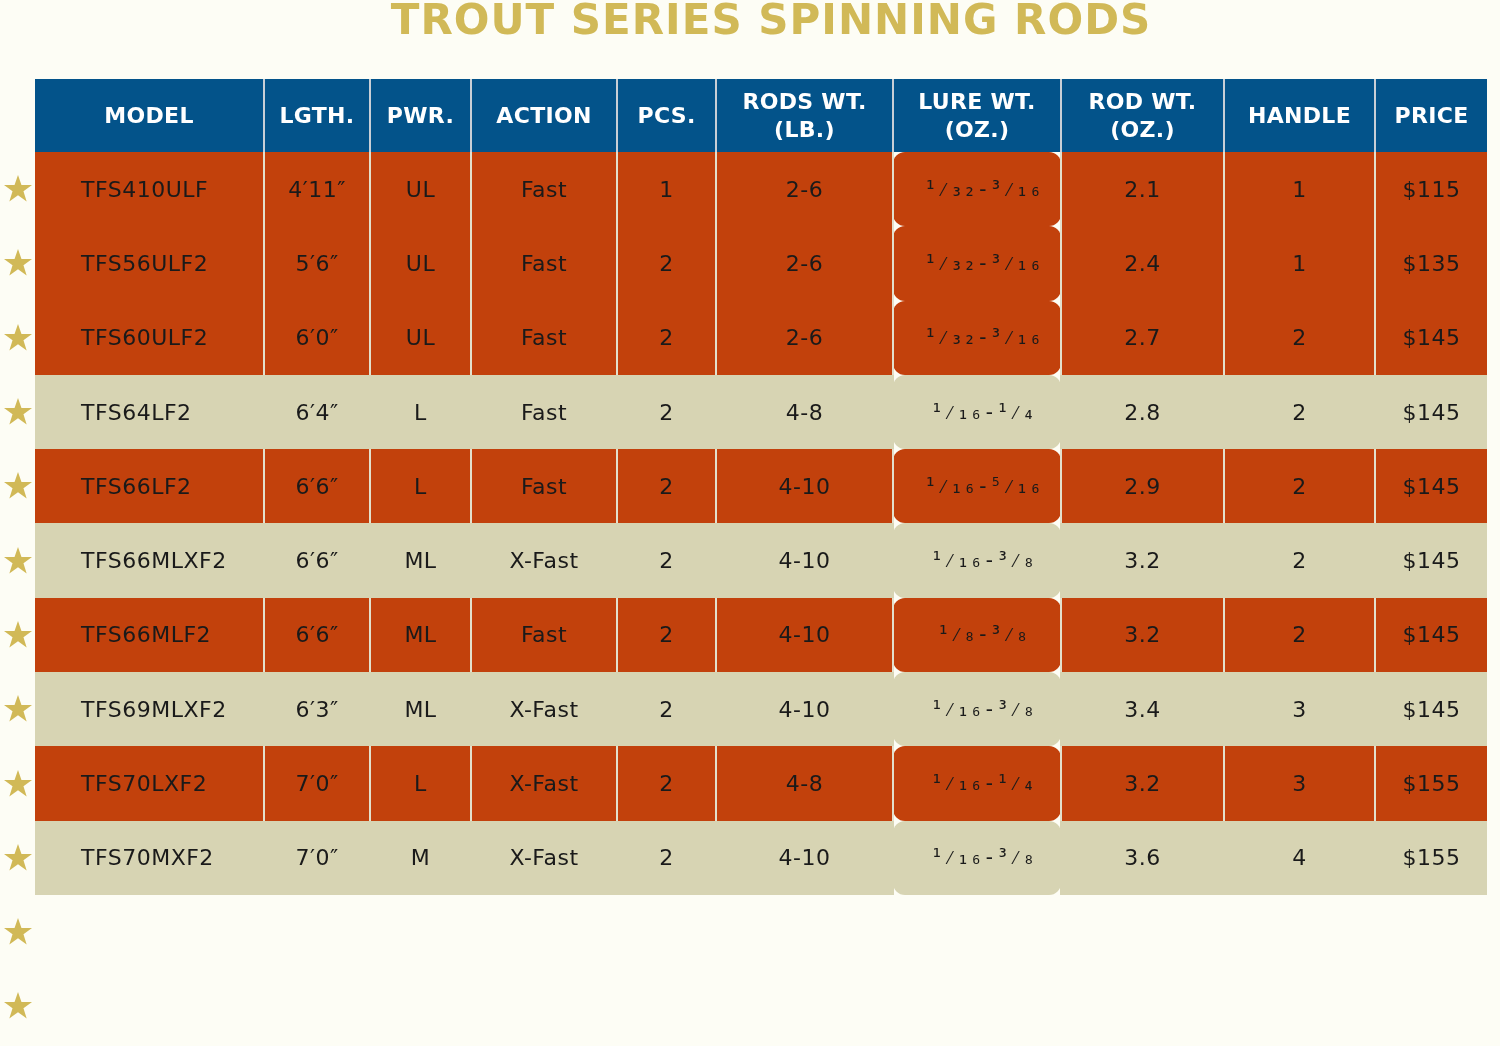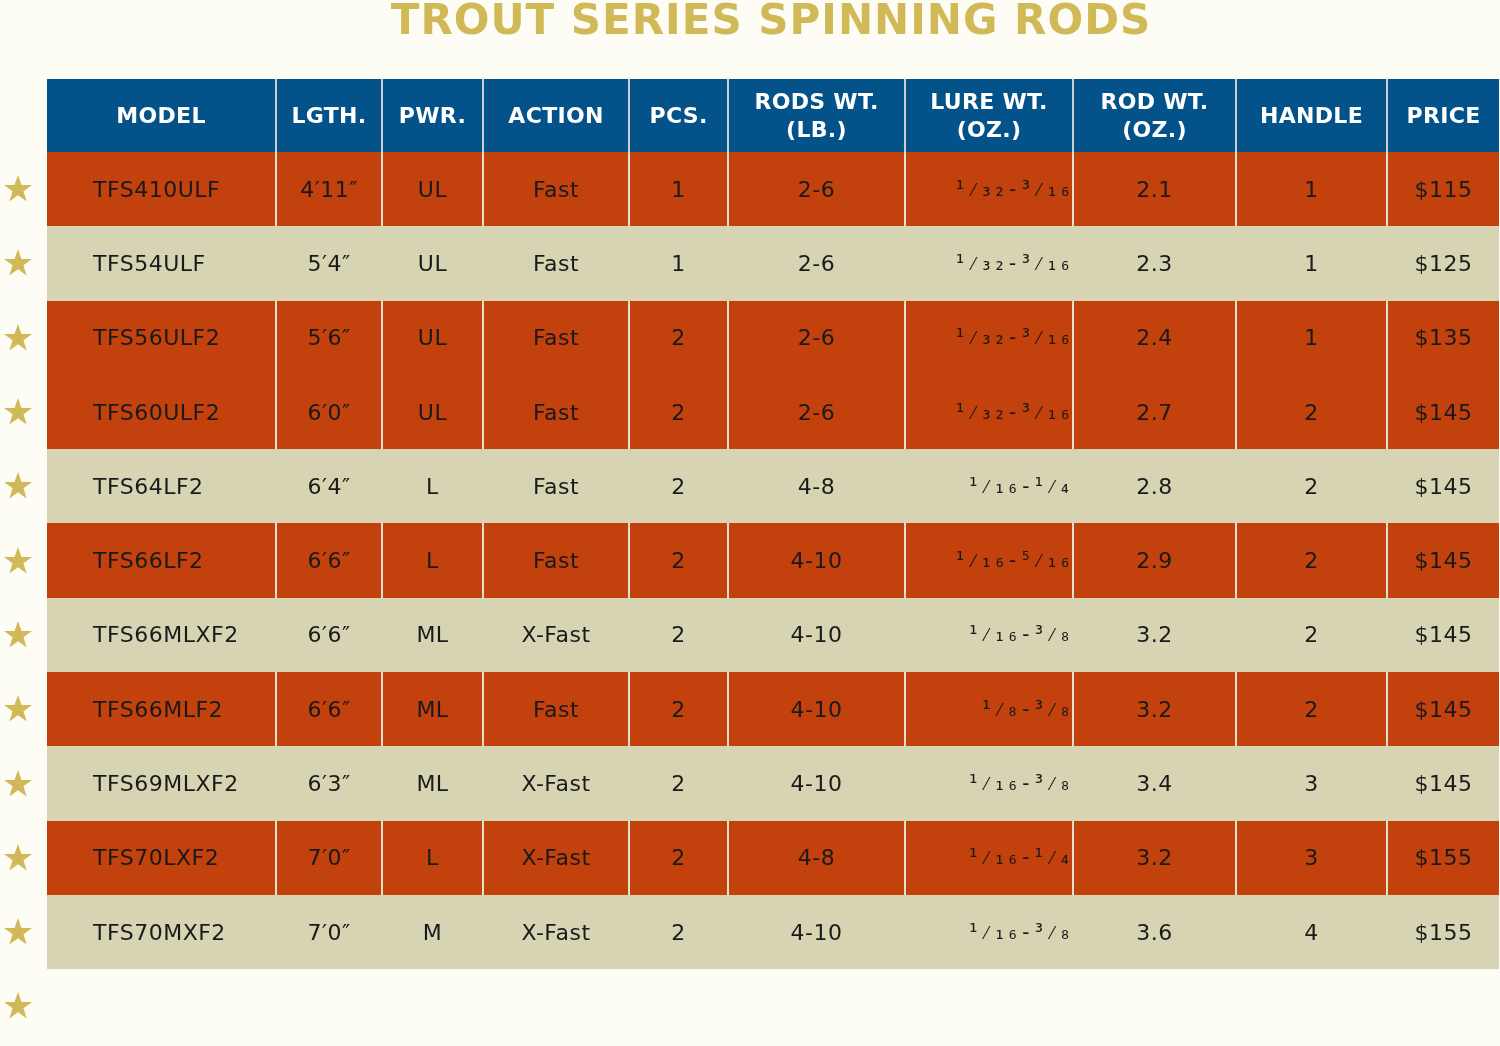--- a/index.html
+++ b/index.html
@@ -22,21 +22,21 @@
       text-align: center;
       color: #d1b957;
       font-family: "DejaVu Sans", "Liberation Sans", sans-serif;
       font-weight: bold;
       font-size: 42px;
       letter-spacing: 1px;
       line-height: 60px;
     }
     .table-wrap {
       position: absolute;
-      left: 47px;
+      left: 35px;
       top: 79px;
       width: 1452px;
     }
     table {
       border-collapse: collapse;
       width: 1452px;
       table-layout: fixed;
     }
     thead th {
       background: #03538a;
@@ -65,22 +65,23 @@
     tbody td:first-child {
       border-left: none;
       text-align: left;
       padding-left: 46px;
     }
     tbody tr.odd td { background: #c2410c; }
     tbody tr.even td { background: #d7d4b3; border-left-color: #d7d4b3; }
     .lure {
       font-family: "DejaVu Sans Mono", "Liberation Mono", monospace;
       font-size: 21px;
-      text-align: right;
+      text-align: center;
       padding-left: 12px !important;
+      border-radius: 12px;
     }
     .stars {
       position: absolute;
       left: 0;
       top: 152px;
       width: 36px;
     }
     .star {
       height: 74.3px;
       display: flex;
@@ -203,32 +204,20 @@
     <td>UL</td>
     <td>Fast</td>
     <td>1</td>
     <td>2-6</td>
     <td class="lure">¹⁄₃₂-³⁄₁₆</td>
     <td>2.1</td>
     <td>1</td>
     <td>$115</td>
   </tr>
 
-  <tr class="even">
-    <td>TFS54ULF</td>
-    <td>5′4″</td>
-    <td>UL</td>
-    <td>Fast</td>
-    <td>1</td>
-    <td>2-6</td>
-    <td class="lure">¹⁄₃₂-³⁄₁₆</td>
-    <td>2.3</td>
-    <td>1</td>
-    <td>$125</td>
-  </tr>
 
   <tr class="odd">
     <td>TFS56ULF2</td>
     <td>5′6″</td>
     <td>UL</td>
     <td>Fast</td>
     <td>2</td>
     <td>2-6</td>
     <td class="lure">¹⁄₃₂-³⁄₁₆</td>
     <td>2.4</td>

